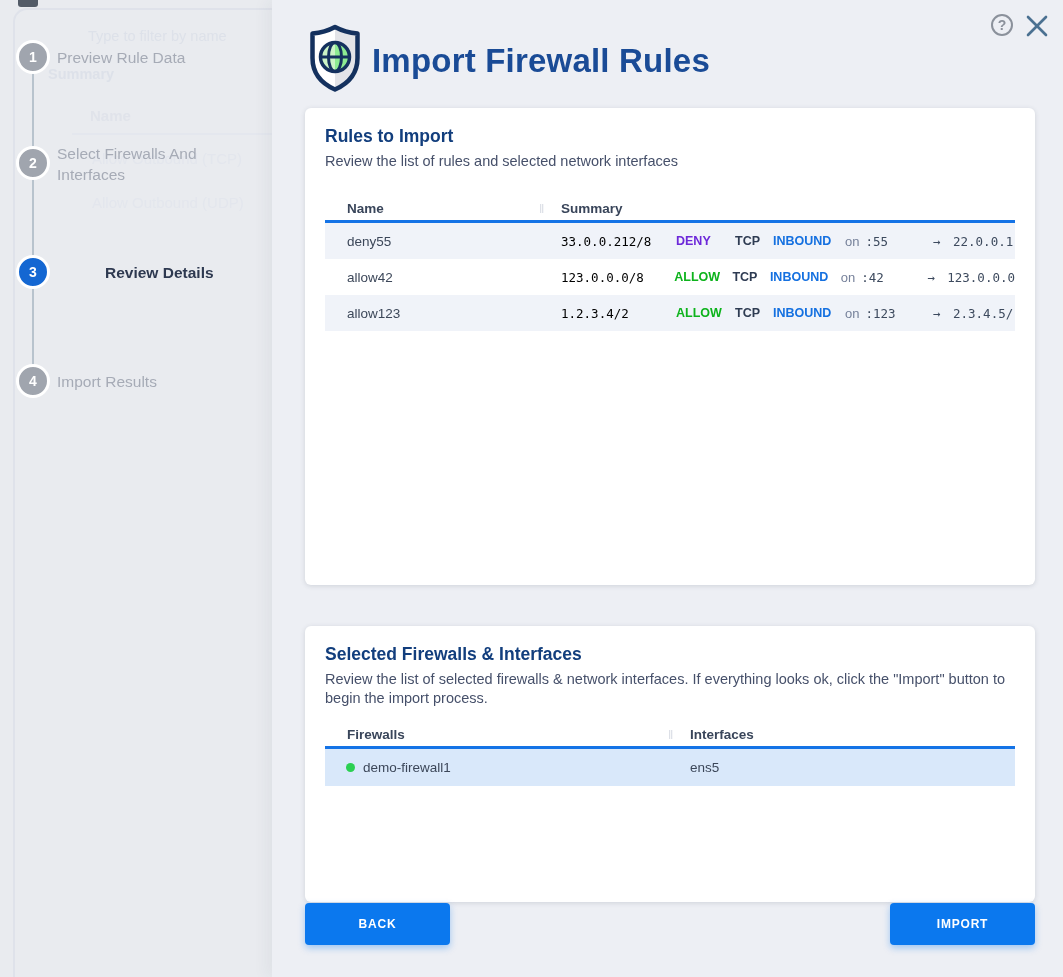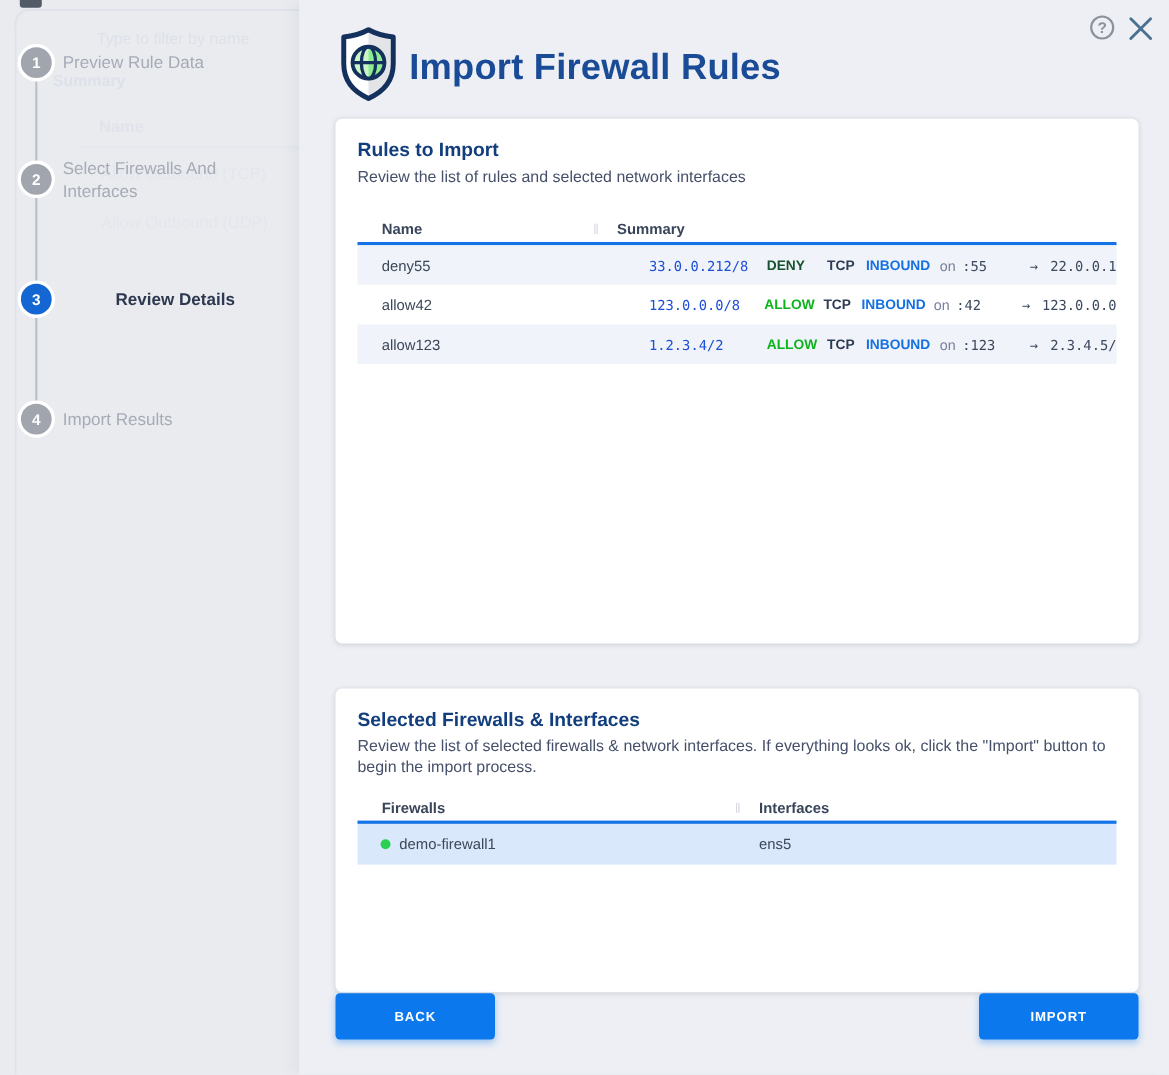--- a/index.html
+++ b/index.html
@@ -60,23 +60,23 @@
   .card2 .thead { margin-top:15px; }
   .col-name { width:214px; padding-left:22px; }
   .col-fw   { width:343px; padding-left:22px; }
   .col-handle { width:22px; color:#d8dce4; font-size:13px; font-weight:400; cursor:col-resize; }
   .col-rest { flex:1; }
 
   .trow { display:flex; align-items:center; height:36px; font-size:13.5px; color:#3c4759; }
   .rules-body .trow:nth-child(odd) { background:#f0f3f9; }
   .cell-name { width:236px; padding-left:22px; }
   .cell-summary { flex:1; display:flex; align-items:center; overflow:hidden; white-space:nowrap; }
-  .sum-src  { width:115px; font-size:12.5px; color:#1d4ed8;margin-left:29px; }
+  .sum-src  { width:115px; font-size:12.5px; color:#000000; }
   .sum-action { width:59px; font-size:12.5px; font-weight:700; }
-  .sum-action.act-deny  { color:#14532d; }
+  .sum-action.act-deny  { color:#6d28d9; }
   .sum-action.act-allow { color:#0db31c; }
   .sum-proto { width:38px; font-size:12.5px; font-weight:700; color:#2e3b52; }
   .sum-dir { width:72px; font-size:12.5px; font-weight:700; color:#1470e0; }
   .sum-onport { width:88px; display:flex; align-items:center; }
   .sum-on { font-size:13px; color:#76819a; margin-right:6px; }
   .sum-port { font-size:12.5px; color:#3d4a5e; }
   .sum-arrow { width:20px; font-size:12.5px; color:#3d4a5e; }
   .sum-dest { font-size:12.5px; color:#3d4a5e; }
 
   .fw-row { background:#d9e8fa; height:37px; }

